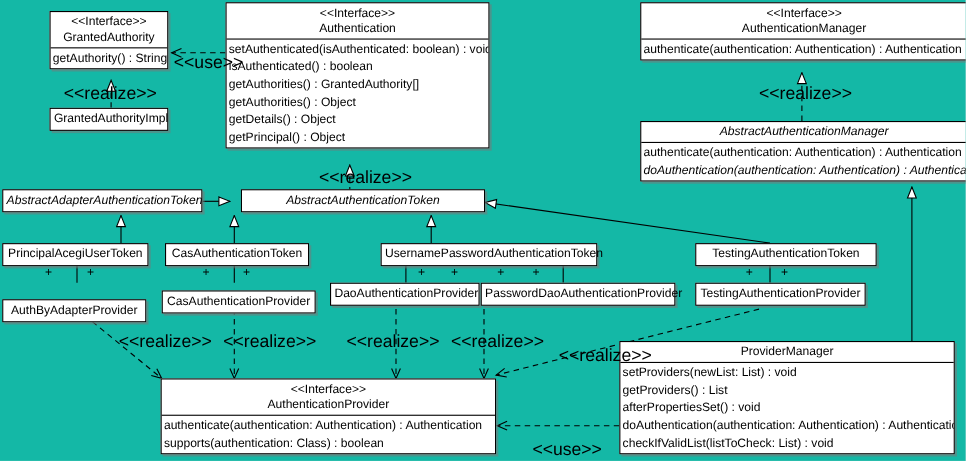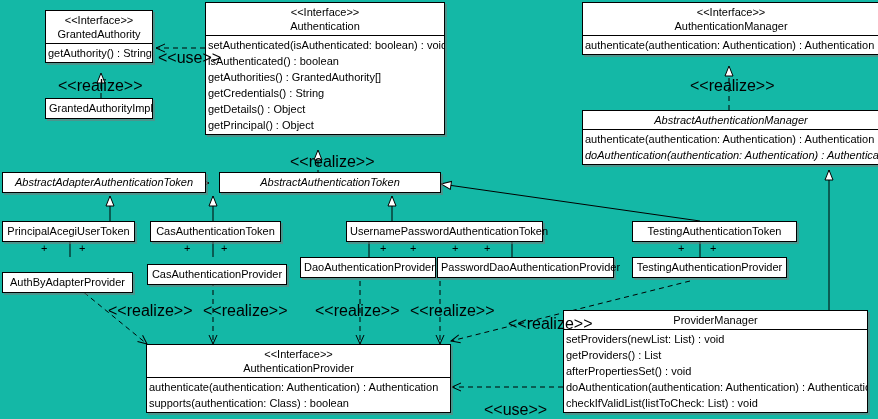--- a/index.html
+++ b/index.html
@@ -156,21 +156,21 @@
 
   <div class="uml-box" style="left:205px; top:2px; width:240px;">
     <div class="uml-head">
       <span class="stereotype">&lt;&lt;Interface&gt;&gt;</span>
       <span class="cls-name">Authentication</span>
     </div>
     <div class="uml-members">
       <span class="member">setAuthenticated(isAuthenticated: boolean) : void</span>
       <span class="member">isAuthenticated() : boolean</span>
       <span class="member">getAuthorities() : GrantedAuthority[]</span>
-      <span class="member">getCredentials() : String</span>
+      <span class="member">getAuthorities() : Object</span>
       <span class="member">getDetails() : Object</span>
       <span class="member">getPrincipal() : Object</span>
     </div>
   </div>
 
   <div class="uml-box" style="left:582px; top:2px; width:298px;">
     <div class="uml-head">
       <span class="stereotype">&lt;&lt;Interface&gt;&gt;</span>
       <span class="cls-name">AuthenticationManager</span>
     </div>
@@ -182,21 +182,21 @@
   <div class="uml-box" style="left:582px; top:110px; width:298px;">
     <div class="uml-head">
       <span class="cls-name abstract">AbstractAuthenticationManager</span>
     </div>
     <div class="uml-members">
       <span class="member">authenticate(authentication: Authentication) : Authentication</span>
       <span class="member abstract">doAuthentication(authentication: Authentication) : Authentication</span>
     </div>
   </div>
 
-  <div class="uml-box simple-box" style="left:2px; top:172px; width:204px;">
+  <div class="uml-box simple-box" style="left:2px; top:172px; width:182px;">
     <div class="uml-head">
       <span class="cls-name abstract">AbstractAdapterAuthenticationToken</span>
     </div>
   </div>
 
   <div class="uml-box simple-box" style="left:219px; top:172px; width:222px;">
     <div class="uml-head">
       <span class="cls-name abstract">AbstractAuthenticationToken</span>
     </div>
   </div>

